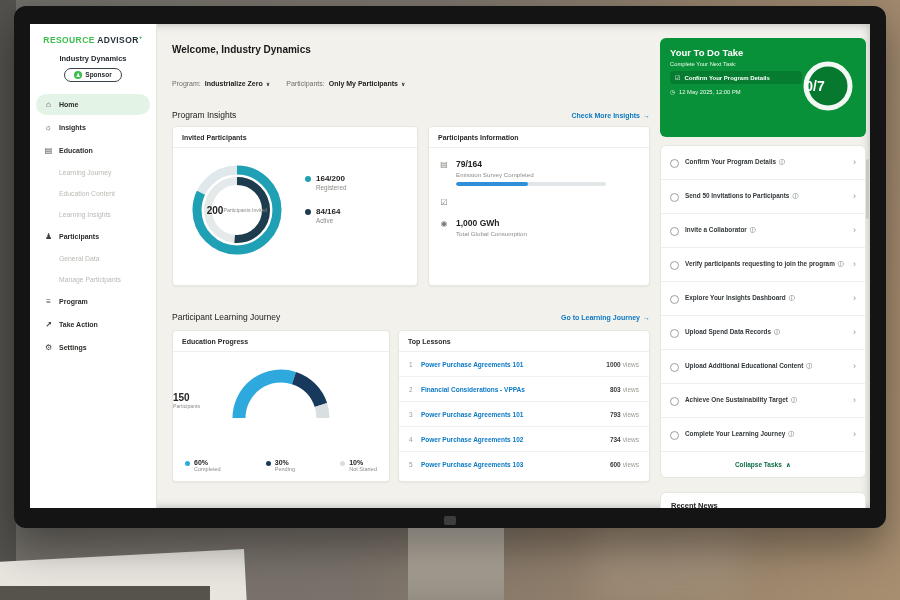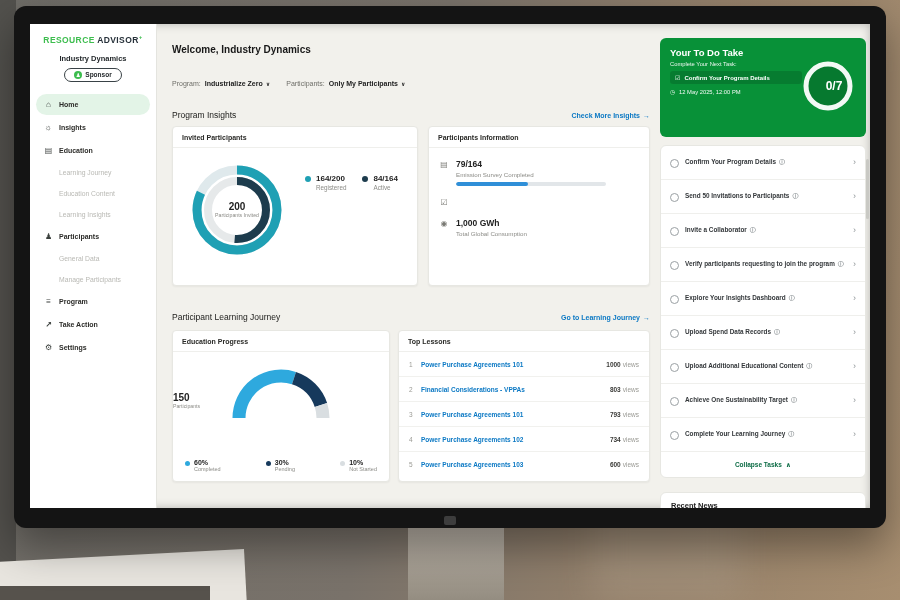--- a/index.html
+++ b/index.html
@@ -48,25 +48,25 @@
   .sec-link{font-size:7px;font-weight:bold;color:#0c79c4;display:flex;gap:3px;align-items:center;cursor:pointer;text-decoration:none;}
   .card{position:absolute;background:#fff;border:1px solid #e7e7e2;border-radius:4px;box-shadow:0 1px 2px rgba(0,0,0,.05);}
   .card-title{font-size:7px;font-weight:bold;color:#2a2a27;padding:7px 9px 6px;border-bottom:1px solid #efefec;}
   .card-invited{left:142px;top:102px;width:246px;height:160px;}
   .card-pinfo{left:398px;top:102px;width:222px;height:160px;}
   .card-edu{left:142px;top:306px;width:218px;height:152px;}
   .card-lessons{left:368px;top:306px;width:252px;height:152px;}
 
   .invited-body{position:relative;height:130px;}
   .donut-wrap{position:absolute;left:12px;top:10px;width:104px;height:104px;}
-  .donut-center{position:absolute;left:12px;top:10px;width:104px;height:104px;display:flex;flex-direction:column;
+  .donut-center{position:absolute;left:12px;top:10px;width:104px;height:104px;display:flex;flex-direction:row;
                 align-items:center;justify-content:center;text-align:center;pointer-events:none;}
   .donut-val{font-size:10px;font-weight:bold;color:#222;}
   .donut-sub{font-size:5.2px;color:#8b8b86;width:44px;line-height:1.25;}
-  .inv-legend{position:absolute;left:132px;top:26px;display:flex;flex-direction:row;gap:16px;}
+  .inv-legend{position:absolute;left:132px;top:26px;display:flex;flex-direction:column;gap:16px;}
   .leg-item{display:flex;gap:5px;}
   .leg-dot{width:6px;height:6px;border-radius:50%;margin-top:2px;}
   .leg-val{font-size:8px;font-weight:bold;color:#222;}
   .leg-lab{font-size:6.3px;color:#8b8b86;margin-top:1px;}
 
   .pinfo-row{display:flex;gap:7px;padding:11px 10px 0;}
   .pinfo-ic{font-size:8px;color:#7a7a74;width:10px;text-align:center;margin-top:1px;}
   .pinfo-val{font-size:8.5px;font-weight:bold;color:#222;}
   .pinfo-lab{font-size:6.2px;color:#8b8b86;margin:2px 0 4px;}
   .pbar{width:150px;height:4px;border-radius:2px;background:#e2e6e9;overflow:hidden;}
@@ -90,22 +90,22 @@
   .lesson-views-suf{color:#9a9a94;margin-left:2px;}
 
   
   .todo-green{position:absolute;left:630px;top:14px;width:206px;height:99px;background:#089138;border-radius:6px;color:#fff;}
   .tg-title{font-size:9.5px;font-weight:bold;padding:9px 10px 3px;}
   .tg-sub{font-size:5.8px;opacity:.92;padding:0 10px 4px;}
   .tg-chip{margin:0 10px;width:132px;background:rgba(0,0,0,.14);border-radius:3px;padding:3px 5px;display:flex;gap:4px;
            align-items:center;font-size:6px;font-weight:bold;cursor:pointer;}
   .tg-clock{display:flex;gap:4px;align-items:center;font-size:5.8px;padding:5px 10px;opacity:.95;}
   .tg-ring{position:absolute;right:10px;top:20px;width:56px;height:56px;}
-  .tg-ring-text{position:absolute;right:4px;top:20px;width:56px;height:56px;display:flex;align-items:center;
-                justify-content:center;font-size:12px;font-weight:bold;pointer-events:none;}
+  .tg-ring-text{position:absolute;right:23px;top:20px;width:56px;height:56px;display:flex;align-items:center;
+                justify-content:center;font-size:14px;font-weight:bold;pointer-events:none;}
   .tasks-card{position:absolute;left:630px;top:121px;width:206px;background:#fff;border:1px solid #e7e7e2;border-radius:6px;}
   .task{display:flex;align-items:flex-start;gap:6px;padding:12px 9px 11px;border-bottom:1px solid #efefec;cursor:pointer;}
   .task-check{width:9px;height:9px;min-width:9px;border:1.2px solid #9aa0a3;border-radius:50%;margin-top:1px;}
   .task-label{flex:1;font-size:6.4px;font-weight:bold;color:#33373a;line-height:1.4;}
   .task-info{font-size:6px;color:#8e9497;margin-left:3px;cursor:pointer;}
   .task-chev{font-size:9px;color:#8e9497;line-height:1;margin-top:0;}
   .collapse-row{display:flex;justify-content:center;gap:4px;padding:9px 0 8px;font-size:6.5px;font-weight:bold;color:#0c6c45;cursor:pointer;}
   .news-card{position:absolute;left:630px;top:468px;width:206px;height:40px;background:#fff;border:1px solid #e7e7e2;border-radius:6px;}
   .news-title{font-size:7.5px;font-weight:bold;color:#222;padding:8px 10px;}
   .scrollbar{position:absolute;right:1px;top:135px;width:3px;height:60px;border-radius:2px;background:#c9c9c4;cursor:pointer;}

